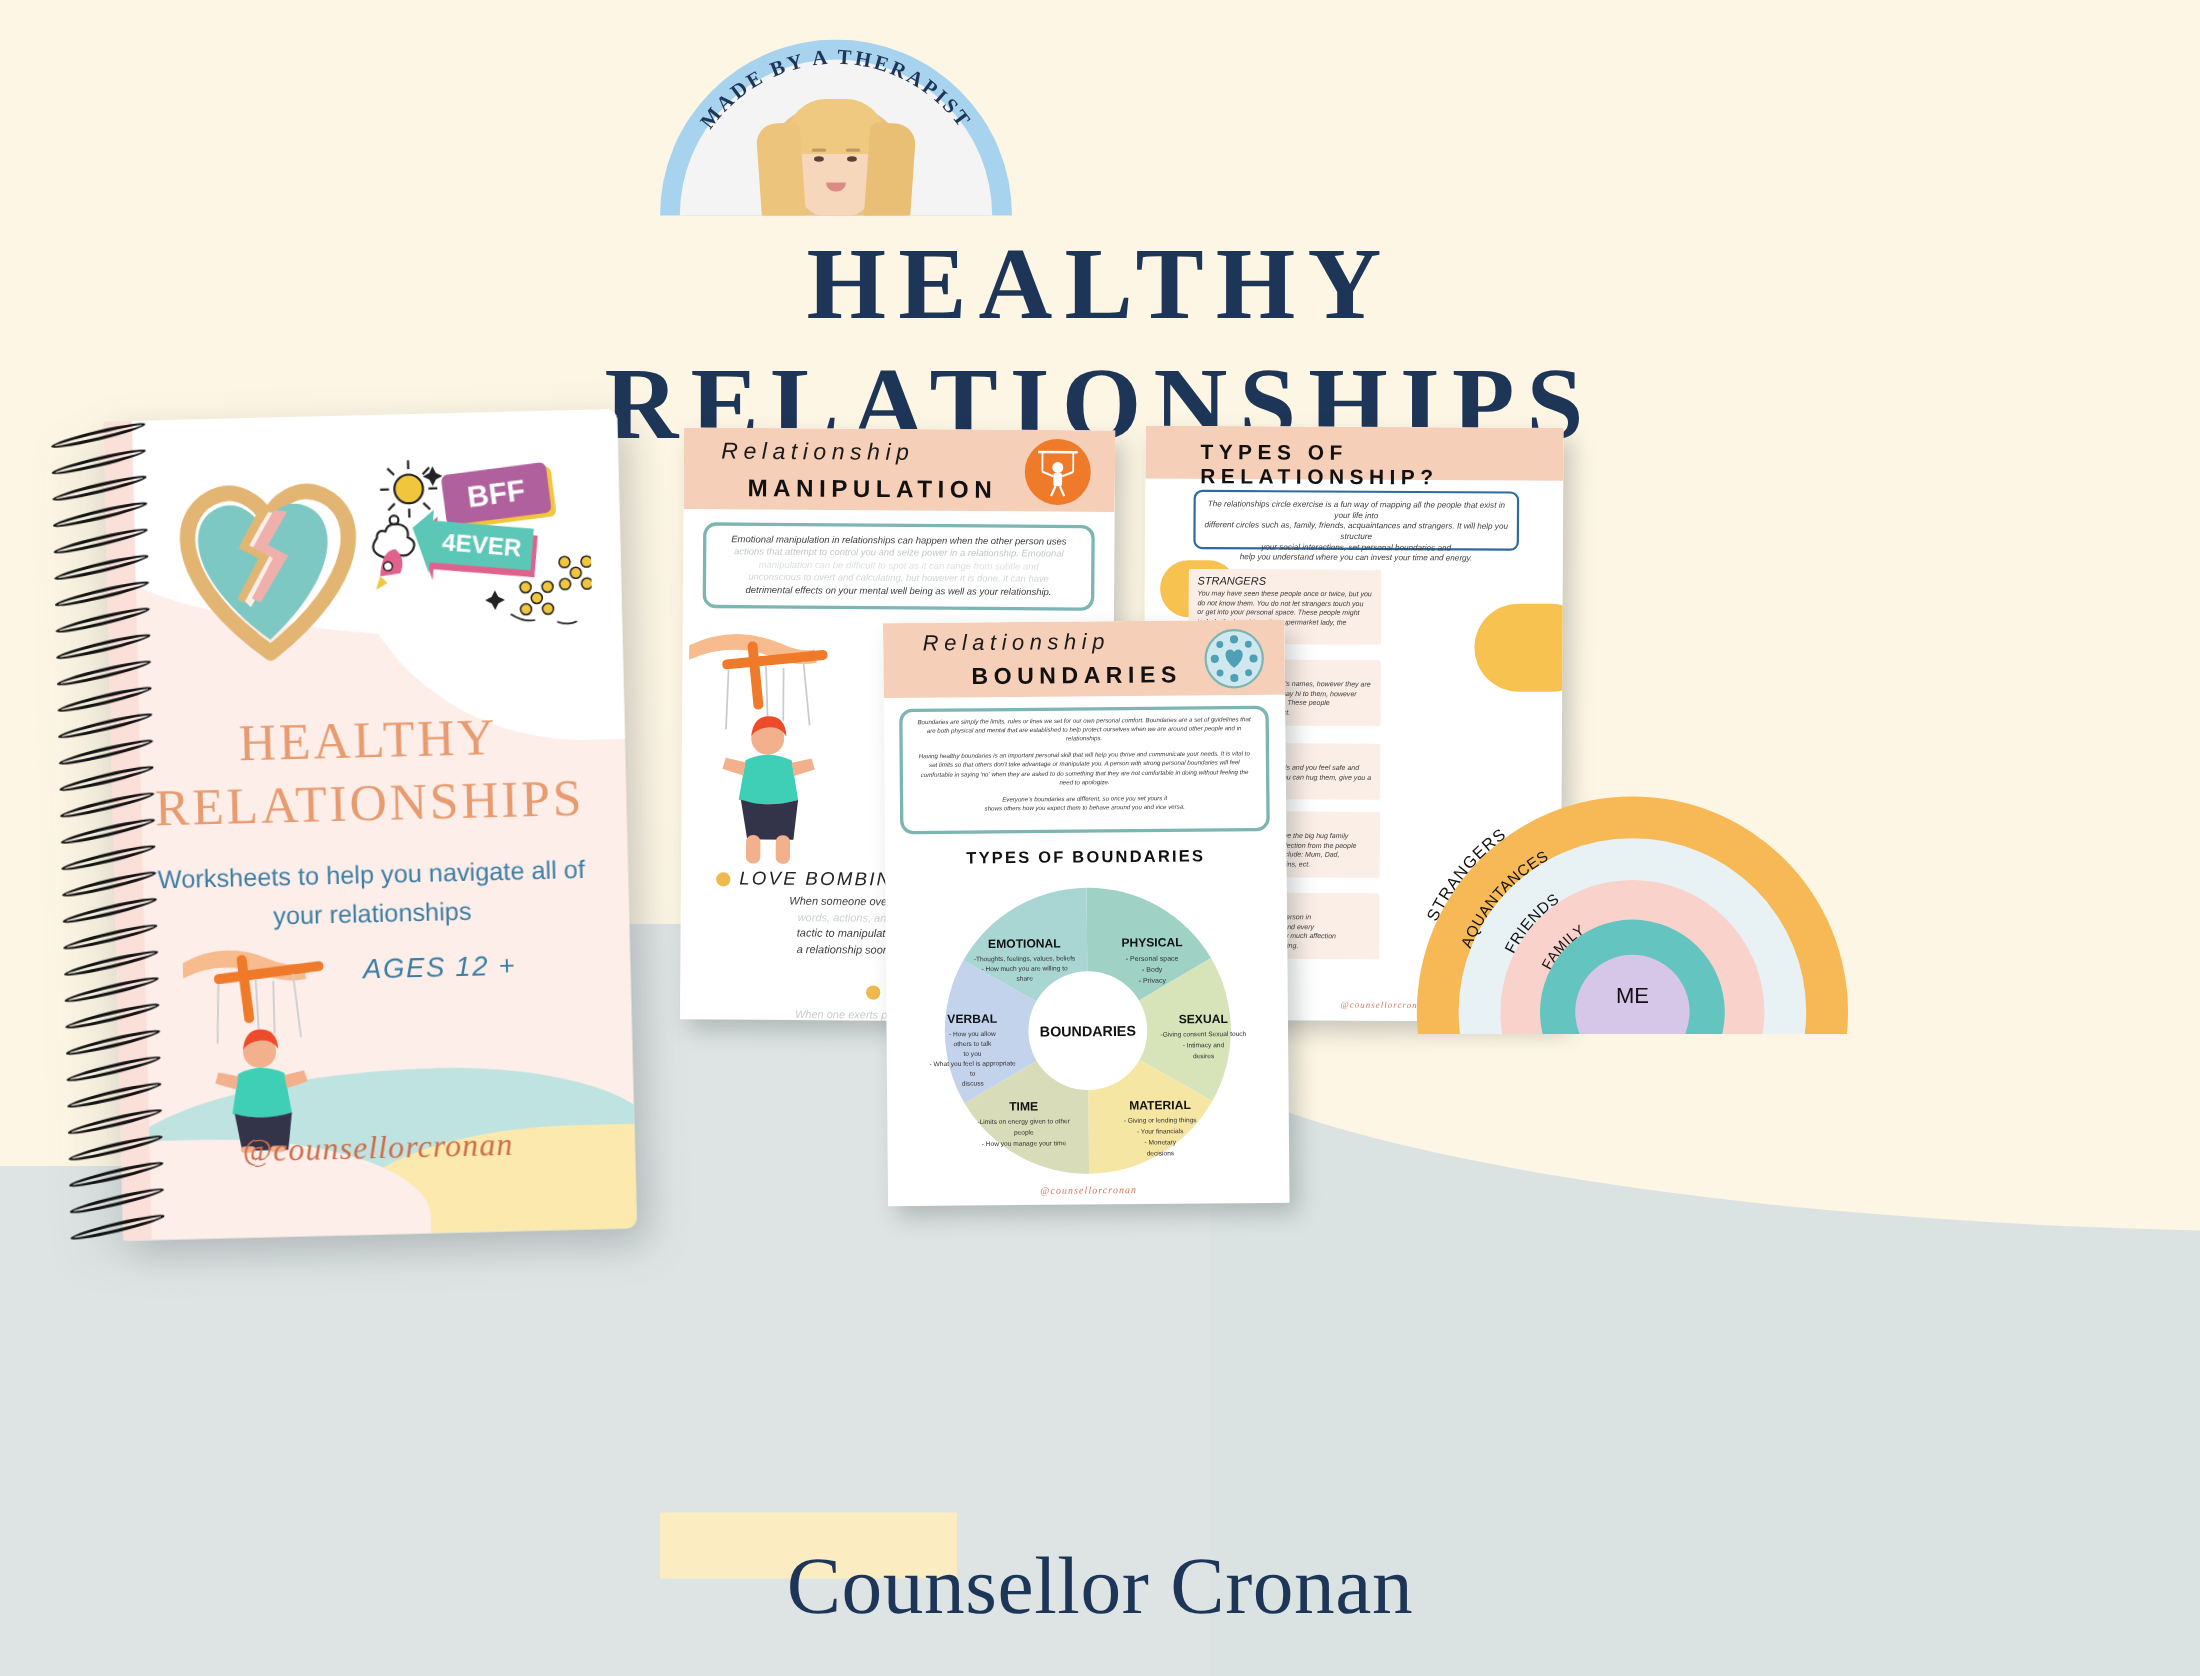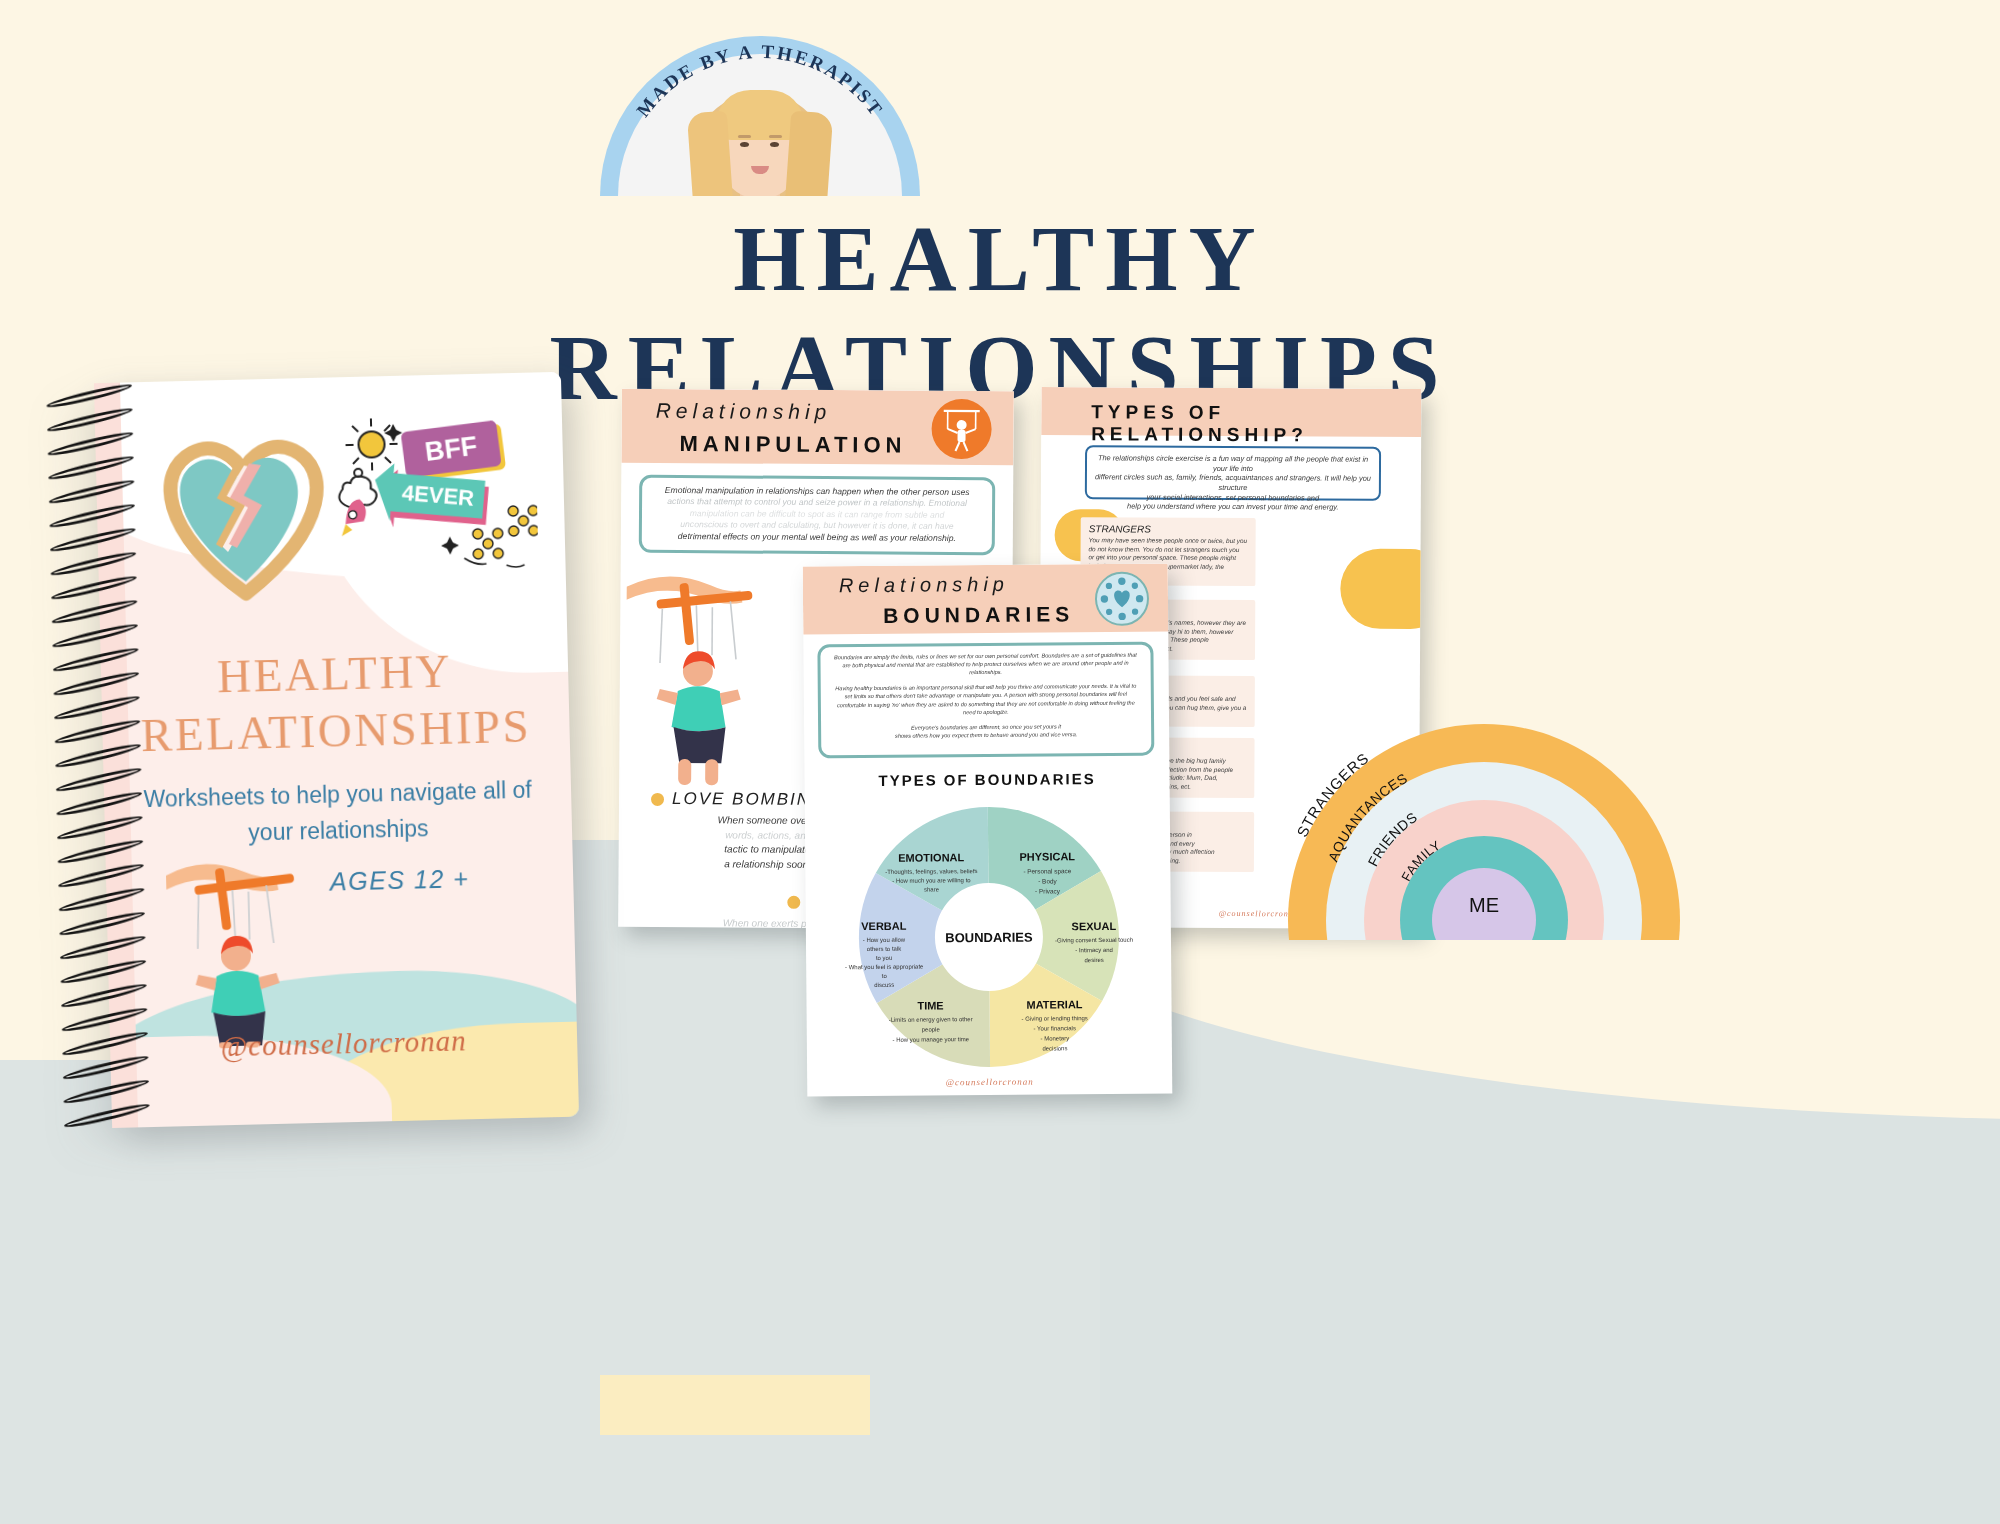--- a/index.html
+++ b/index.html
@@ -646,14 +646,15 @@
       <div class="coil" style="top:576px"></div>
         <div class="coil" style="top:600px"></div>
       <div class="coil" style="top:624px"></div>
         <div class="coil" style="top:648px"></div>
       <div class="coil" style="top:672px"></div>
         <div class="coil" style="top:696px"></div>
       <div class="coil" style="top:720px"></div>
     </div>
   </div>
 
+  <div class="footer-brand">Counsellor Cronan</div>
 
 </div>
 
 </body></html>

